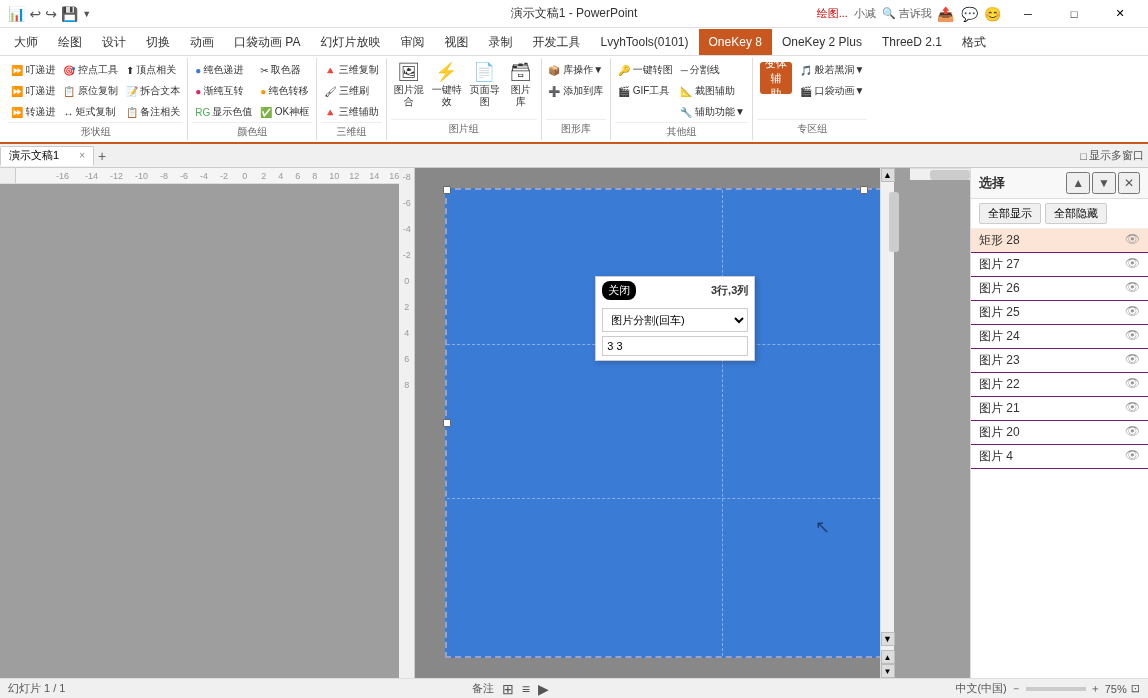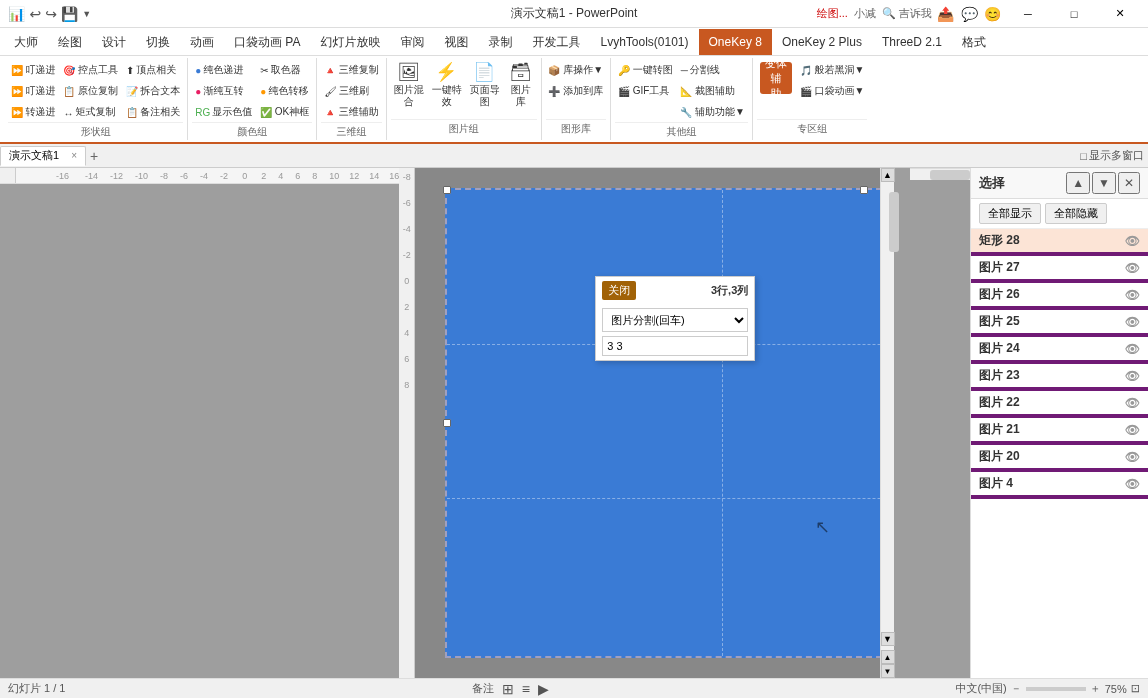--- a/index.html
+++ b/index.html
@@ -113,21 +113,21 @@
     .doc-tab {
       height: 20px;
       padding: 0 8px;
       background: #e0e0e0;
       border: 1px solid #ccc;
       border-radius: 2px 2px 0 0;
       font-size: 11px;
       cursor: pointer;
       display: flex;
       align-items: center;
-      gap: 12px;
+      gap: 20px;
     }
     .doc-tab.active { background: white; border-bottom-color: white; }
     .doc-tab-close { font-size: 10px; color: #888; }
     .doc-tab-add { font-size: 14px; color: #666; cursor: pointer; padding: 0 4px; }
 
     .ruler-h {
       height: 16px;
       background: #f5f5f5;
       border-bottom: 1px solid #ddd;
       display: flex;
@@ -187,27 +187,27 @@
       font-size: 12px;
     }
     .popup-header {
       display: flex;
       align-items: center;
       justify-content: space-between;
       padding: 4px 6px;
       background: #fff;
     }
     .popup-close-btn {
-      background: #a16207;
+      background: #000000;
       color: white;
       border: none;
       padding: 2px 6px;
       font-size: 11px;
       cursor: pointer;
-      border-radius: 2px;
+      border-radius: 8px;
     }
     .popup-title { font-size: 11px; color: #333; font-weight: bold; }
     .popup-body { padding: 4px 6px; }
     .popup-select {
       width: 100%;
       height: 24px;
       border: 1px solid #ccc;
       font-size: 11px;
       margin-bottom: 4px;
       padding: 0 4px;
@@ -250,26 +250,24 @@
     }
     .sidebar-action-row {
       display: flex;
       gap: 4px;
       padding: 4px 8px;
       border-bottom: 1px solid #eee;
     }
     .sidebar-items { flex: 1; overflow-y: auto; }
     .sidebar-item {
       display: flex;
-      align-items: center;
       justify-content: space-between;
       padding: 3px 8px;
-      border-bottom: 4px solid #701a75;
+      border-bottom: 1px solid #701a75;
       cursor: pointer;
-      font-weight: bold;
     }
     .sidebar-item.selected { background: #fce4d6; }
     .sidebar-item-name { font-size: 12px; color: #333; flex: 1; }
     .sidebar-item-eye { font-size: 12px; color: #999; }
 
     
     .statusbar {
       height: 20px;
       background: #f0f0f0;
       border-top: 1px solid #ddd;

